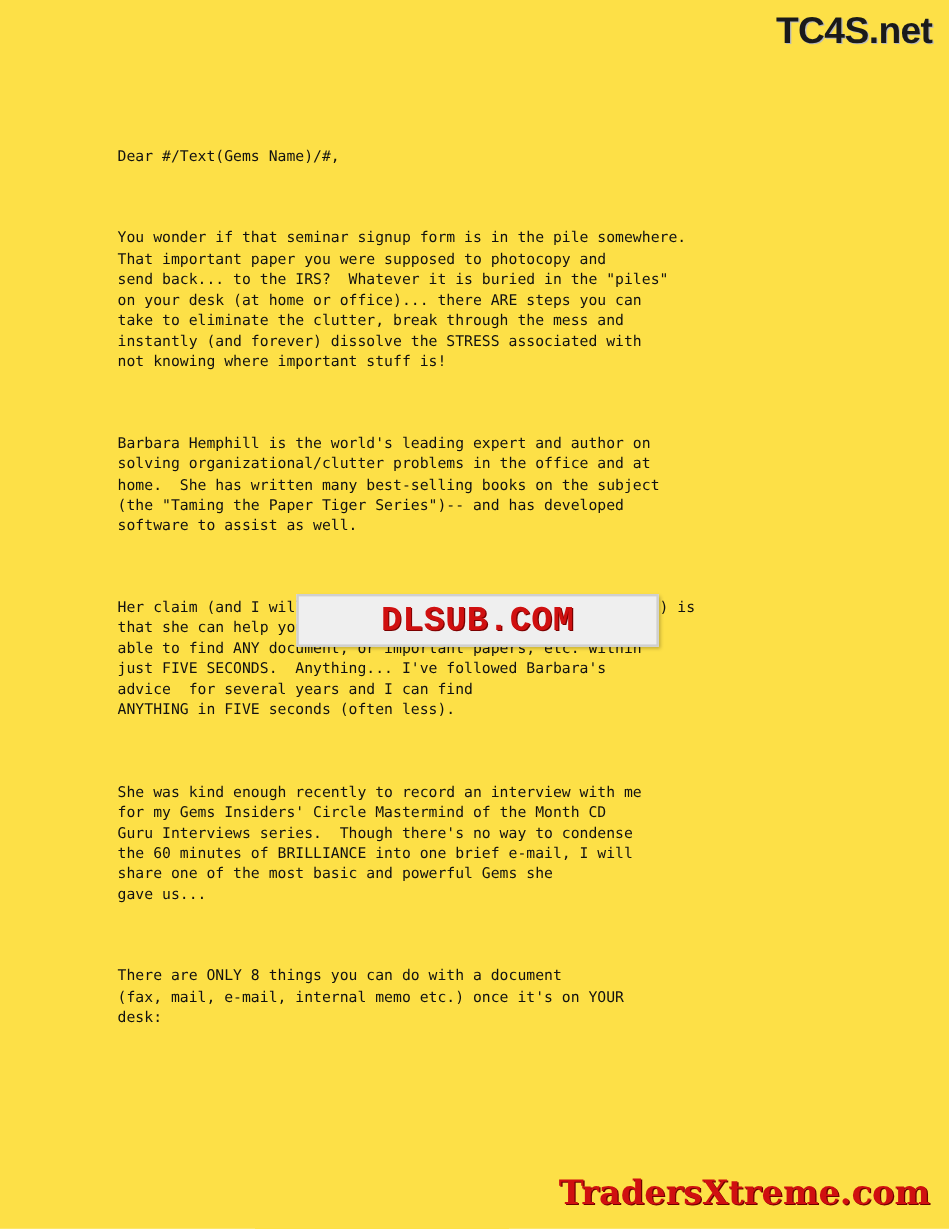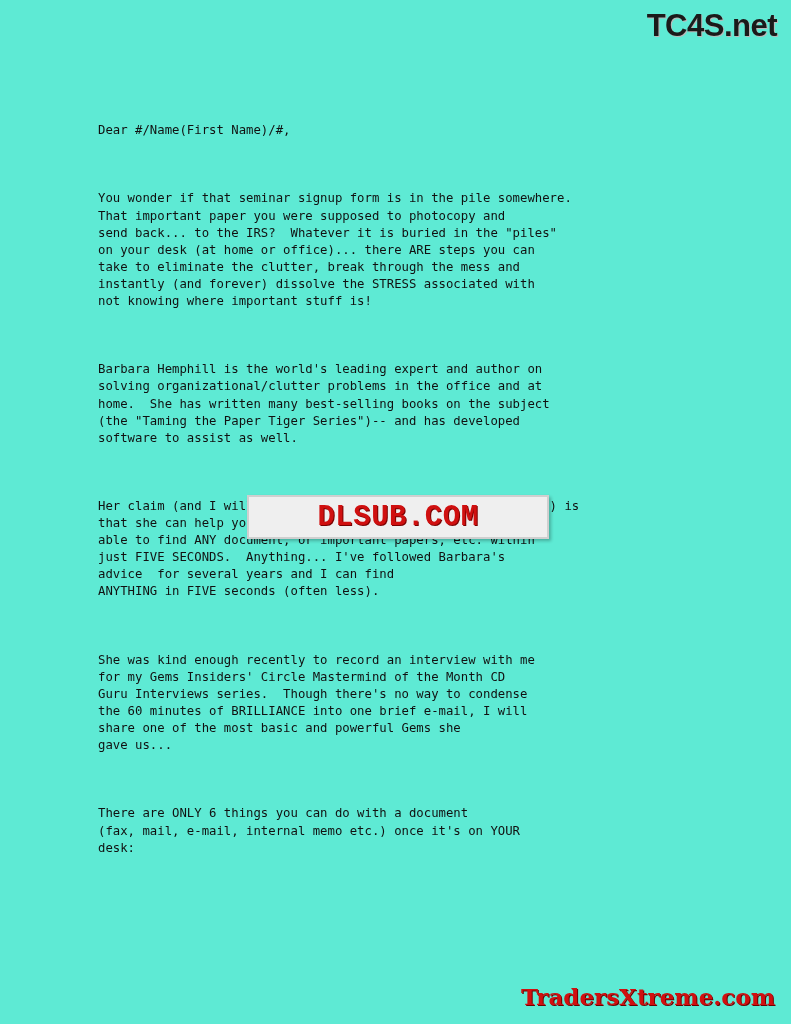--- a/index.html
+++ b/index.html
@@ -10,21 +10,21 @@
   body {
     width: 791px;
     height: 1024px;
     position: relative;
     font-family: "Liberation Sans", sans-serif;
     overflow: hidden;
   }
   .page {
     position: absolute;
     inset: 0;
-    background: #5eead4;
+    background: #fde047;
   }
   .brand-top {
     position: absolute;
     top: 8px;
     right: 14px;
     font-family: "Liberation Sans", sans-serif;
     font-size: 31px;
     font-weight: bold;
     color: #1a1a1a;
     letter-spacing: -0.5px;
@@ -64,35 +64,35 @@
     font-weight: bold;
     color: #d01010;
     letter-spacing: 0.5px;
     text-shadow: 1px 1px 0 #7a0000;
   }
   .brand-bottom {
     position: absolute;
     bottom: 14px;
     right: 16px;
     font-family: "DejaVu Serif", "Liberation Serif", serif;
-    font-size: 23px;
+    font-size: 28px;
     font-weight: bold;
     color: #d01010;
     text-shadow: 1px 1px 0 #6e0000;
   }
 </style>
 </head>
 <body>
 
 <div class="page">
 
   <div class="brand-top">TC4S.net</div>
 
   <div class="letter">
-    <p class="para">Dear #/Name(First Name)/#,</p>
+    <p class="para">Dear #/Text(Gems Name)/#,</p>
     <p class="para">You wonder if that seminar signup form is in the pile somewhere.
 That important paper you were supposed to photocopy and
 send back... to the IRS?  Whatever it is buried in the "piles"
 on your desk (at home or office)... there ARE steps you can
 take to eliminate the clutter, break through the mess and
 instantly (and forever) dissolve the STRESS associated with
 not knowing where important stuff is!</p>
     <p class="para">Barbara Hemphill is the world's leading expert and author on
 solving organizational/clutter problems in the office and at
 home.  She has written many best-selling books on the subject
@@ -103,21 +103,21 @@
 able to find ANY document, or important papers, etc. within
 just FIVE SECONDS.  Anything... I've followed Barbara's
 advice  for several years and I can find
 ANYTHING in FIVE seconds (often less).</p>
     <p class="para">She was kind enough recently to record an interview with me
 for my Gems Insiders' Circle Mastermind of the Month CD
 Guru Interviews series.  Though there's no way to condense
 the 60 minutes of BRILLIANCE into one brief e-mail, I will
 share one of the most basic and powerful Gems she
 gave us...</p>
-    <p class="para">There are ONLY 6 things you can do with a document
+    <p class="para">There are ONLY 8 things you can do with a document
 (fax, mail, e-mail, internal memo etc.) once it's on YOUR
 desk:</p>
     
     
     
   </div>
 
   <div class="watermark">
     <span class="watermark-text">DLSUB.COM</span>
   </div>

